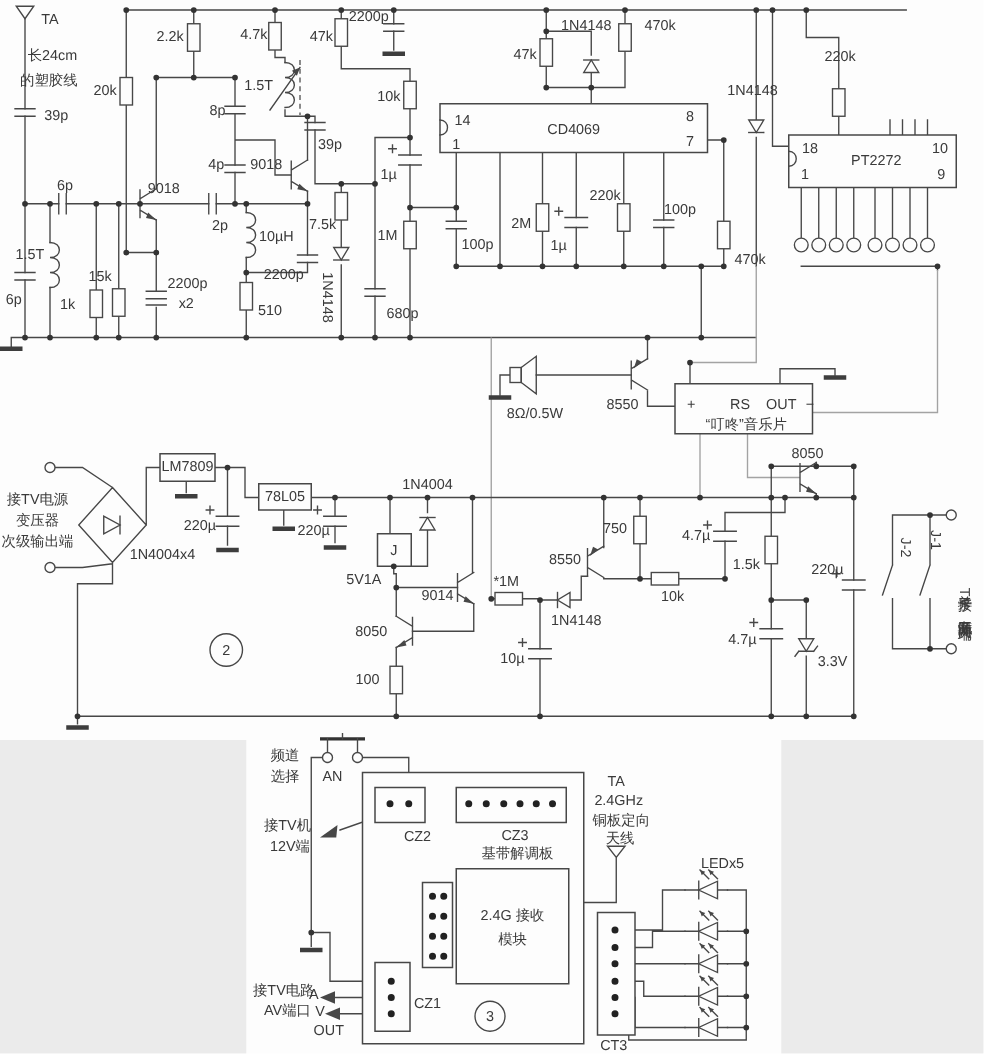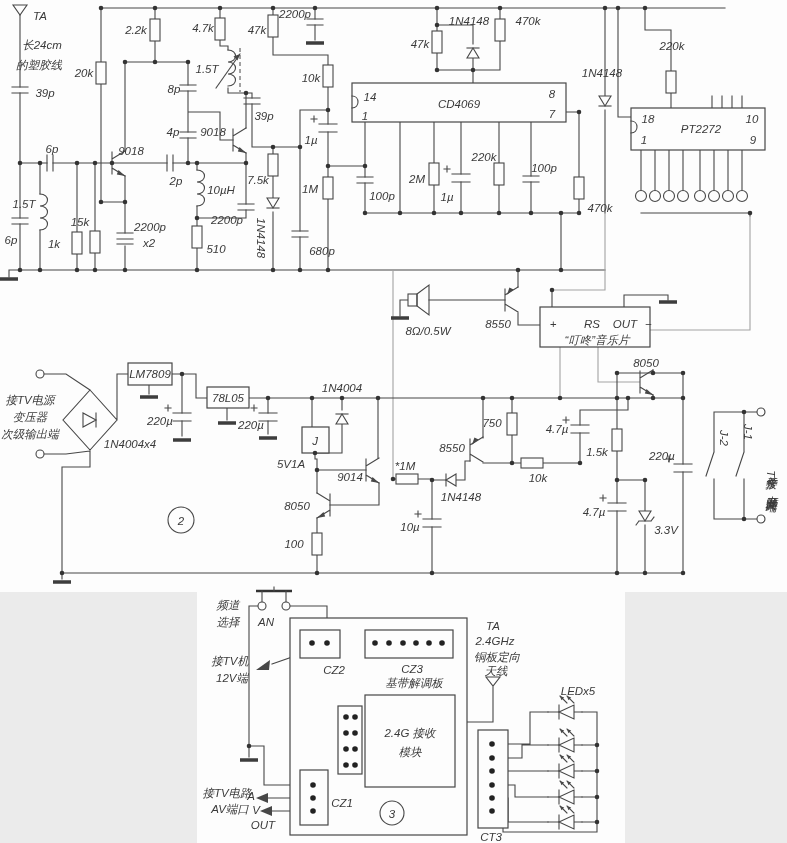--- a/index.html
+++ b/index.html
@@ -1,16 +1,16 @@
 <!DOCTYPE html>
 <html><head>
 <meta charset="utf-8">
 <style>
   html,body{margin:0;padding:0;background:#fff;}
-  .stage{width:787px;height:843px;position:relative;background:#fdfdfd;font-family:"Liberation Sans",sans-serif;font-style:italic;}
+  .stage{width:787px;height:843px;position:relative;background:#fdfdfd;font-family:"Liberation Sans",sans-serif;}
   svg{display:block}
   .w{stroke:#474747;stroke-width:1.1;fill:none;stroke-linecap:square}
   .wl{stroke:#a3a3a3;stroke-width:1.1;fill:none}
   .bx{stroke:#474747;stroke-width:1.2;fill:#fdfdfd}
   .o{stroke:#474747;stroke-width:1.1;fill:#fdfdfd}
   .f{fill:#474747;stroke:none}
   .dots{stroke:#333;stroke-width:4.6;stroke-linecap:round;fill:none}
   .pins{stroke:#222;stroke-width:5.6;stroke-linecap:round;fill:none}
   .gbar{stroke:#3d3d3d;stroke-width:3.6;fill:none}
   .thick{stroke:#333;stroke-width:2.6;fill:none}

